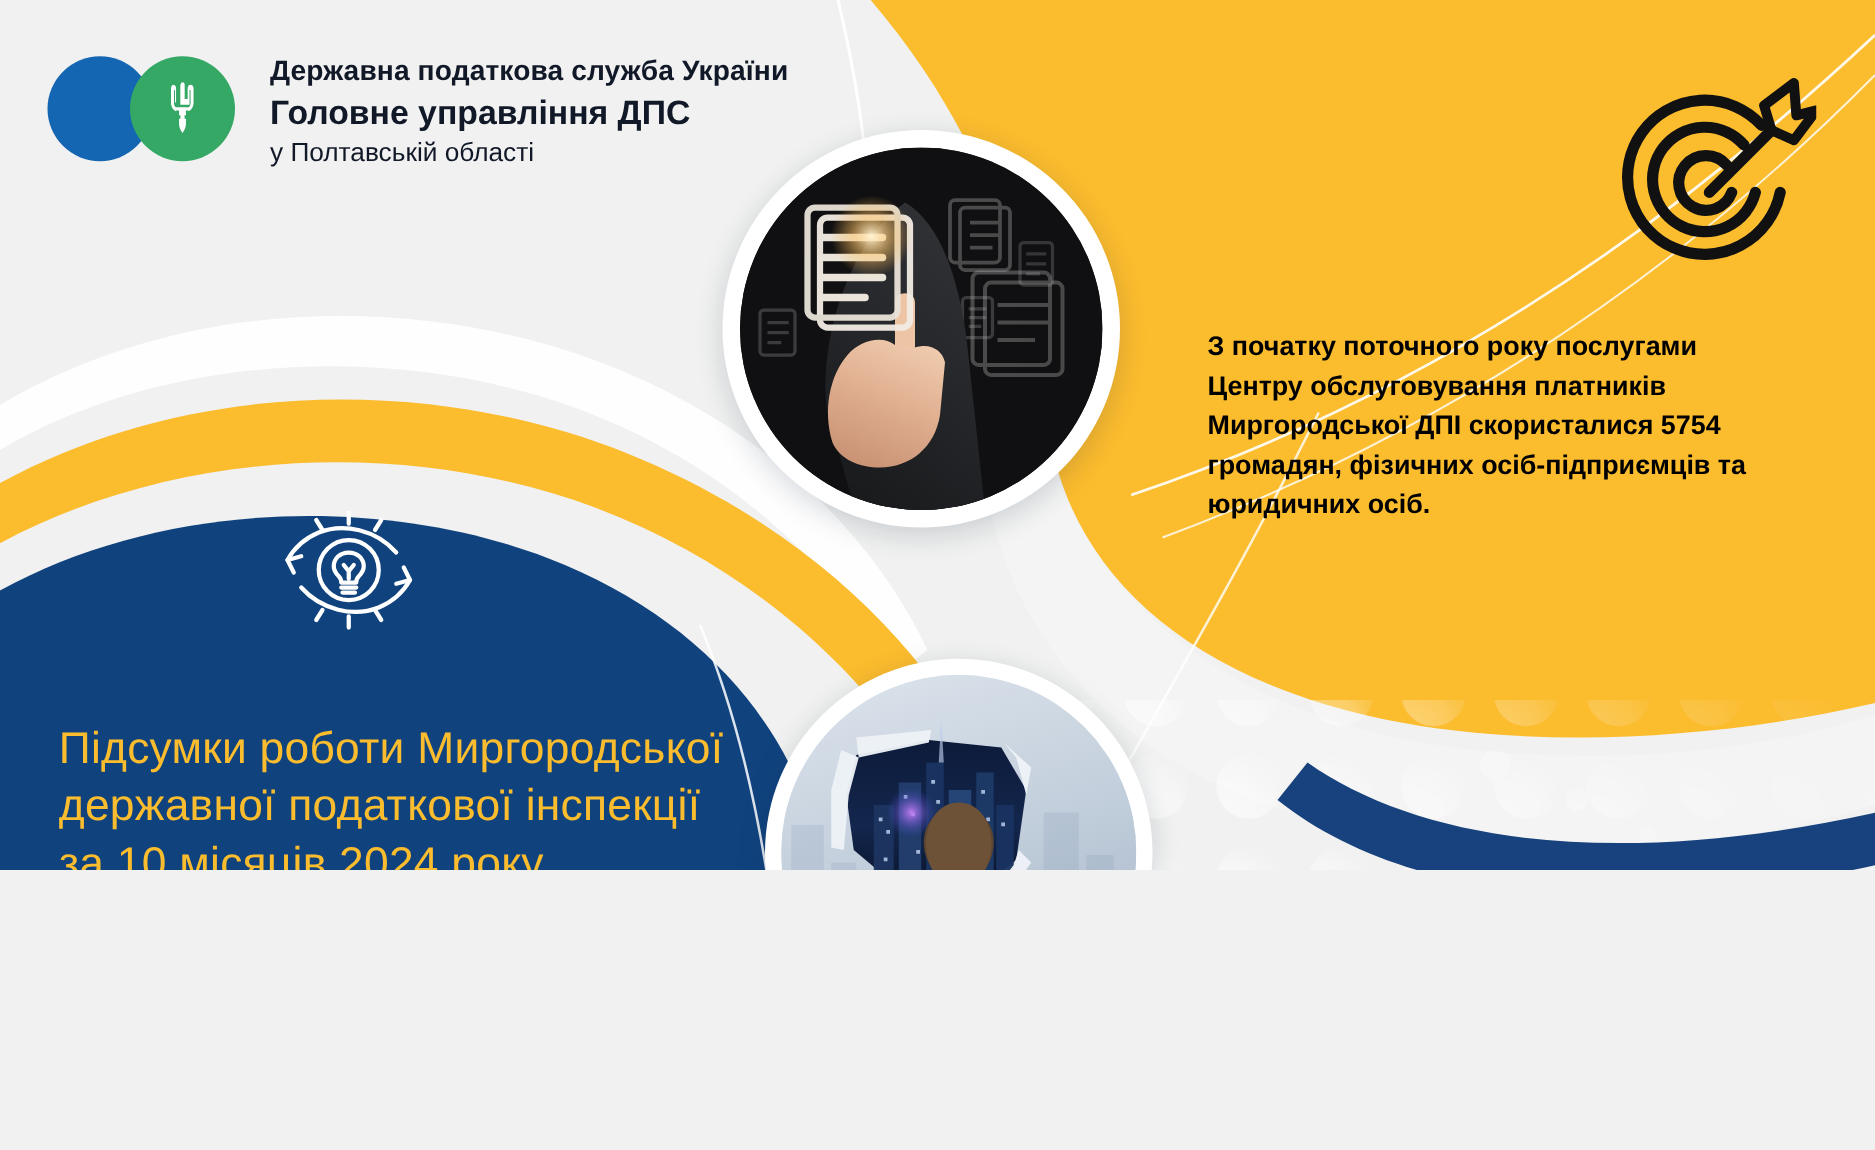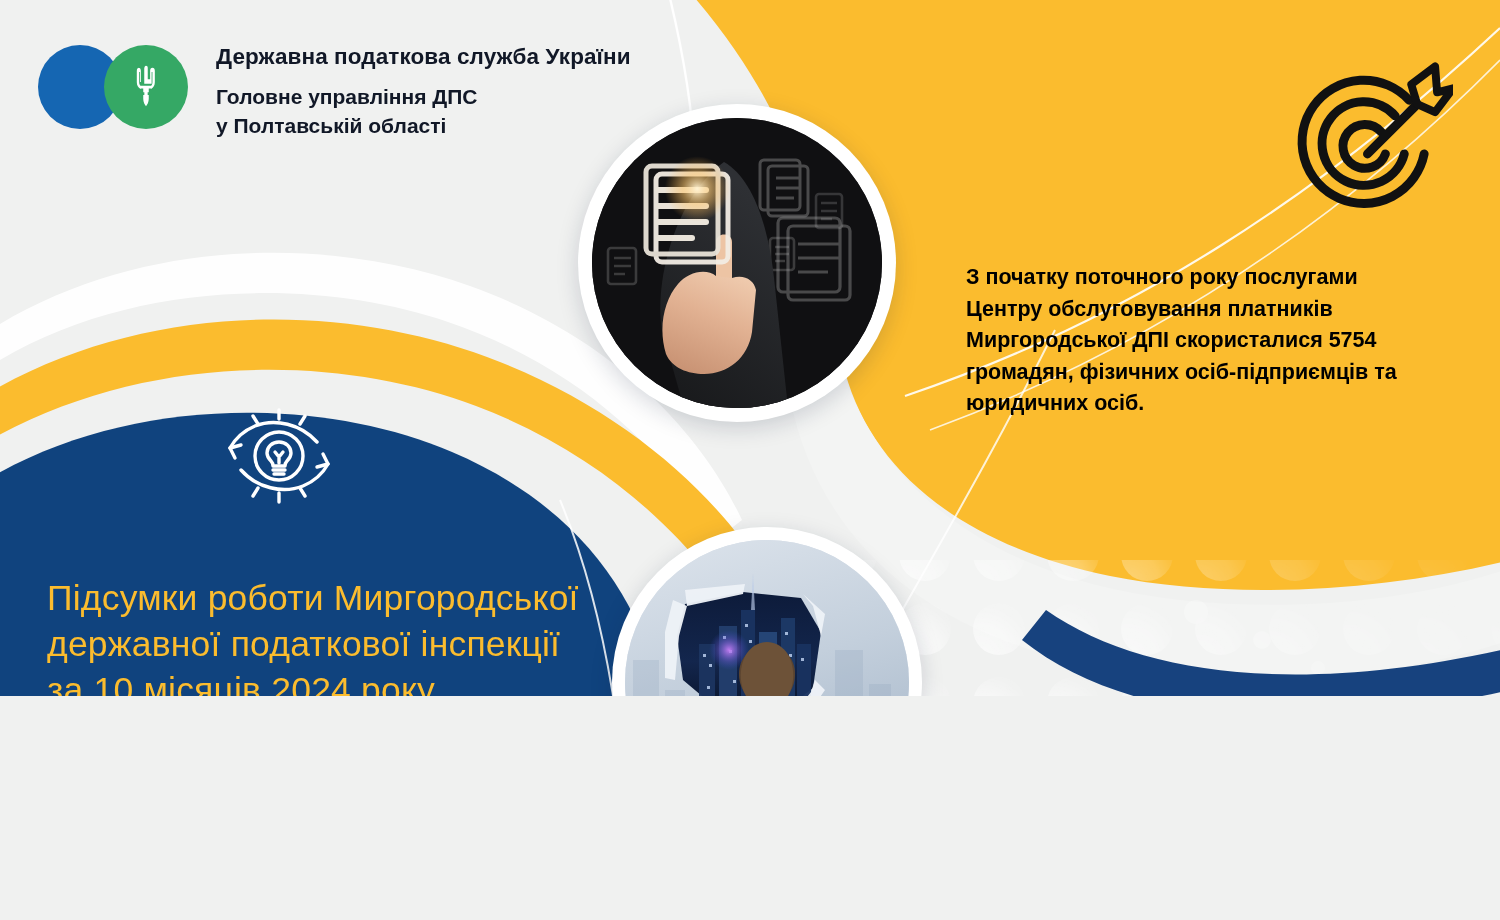--- a/index.html
+++ b/index.html
@@ -19,25 +19,25 @@
   .logo-blue{left:0;width:84px;height:84px;background:#1566b2;}
   .logo-green{left:66px;width:84px;height:84px;background:#35a865;
       display:flex;align-items:center;justify-content:center;}
   .logo-green svg{width:38px;height:46px;display:block;}
   .header-text{margin-left:18px;margin-top:1px;}
   .org-line1{
     font-size:22.5px;font-weight:bold;color:#111827;letter-spacing:.1px;
     white-space:nowrap;line-height:1.2;
   }
   .org-line2{
-    font-size:21px;font-weight:bold;color:#111827;line-height:1.38;
-    margin-top:13px;white-space:nowrap;
+    font-size:27px;font-weight:bold;color:#111827;line-height:1.38;
+    margin-top:2px;white-space:nowrap;
   }
   .org-line3{
-    font-size:21px;font-weight:bold;color:#111827;line-height:1.38;white-space:nowrap;
+    font-size:21px;font-weight:normal;color:#111827;line-height:1.38;white-space:nowrap;
   }
 
   
   .right-copy{
     position:absolute;left:966px;top:262px;width:440px;z-index:40;
     font-size:21.5px;font-weight:bold;color:#000000;line-height:1.47;
   }
 
   
   .title{

